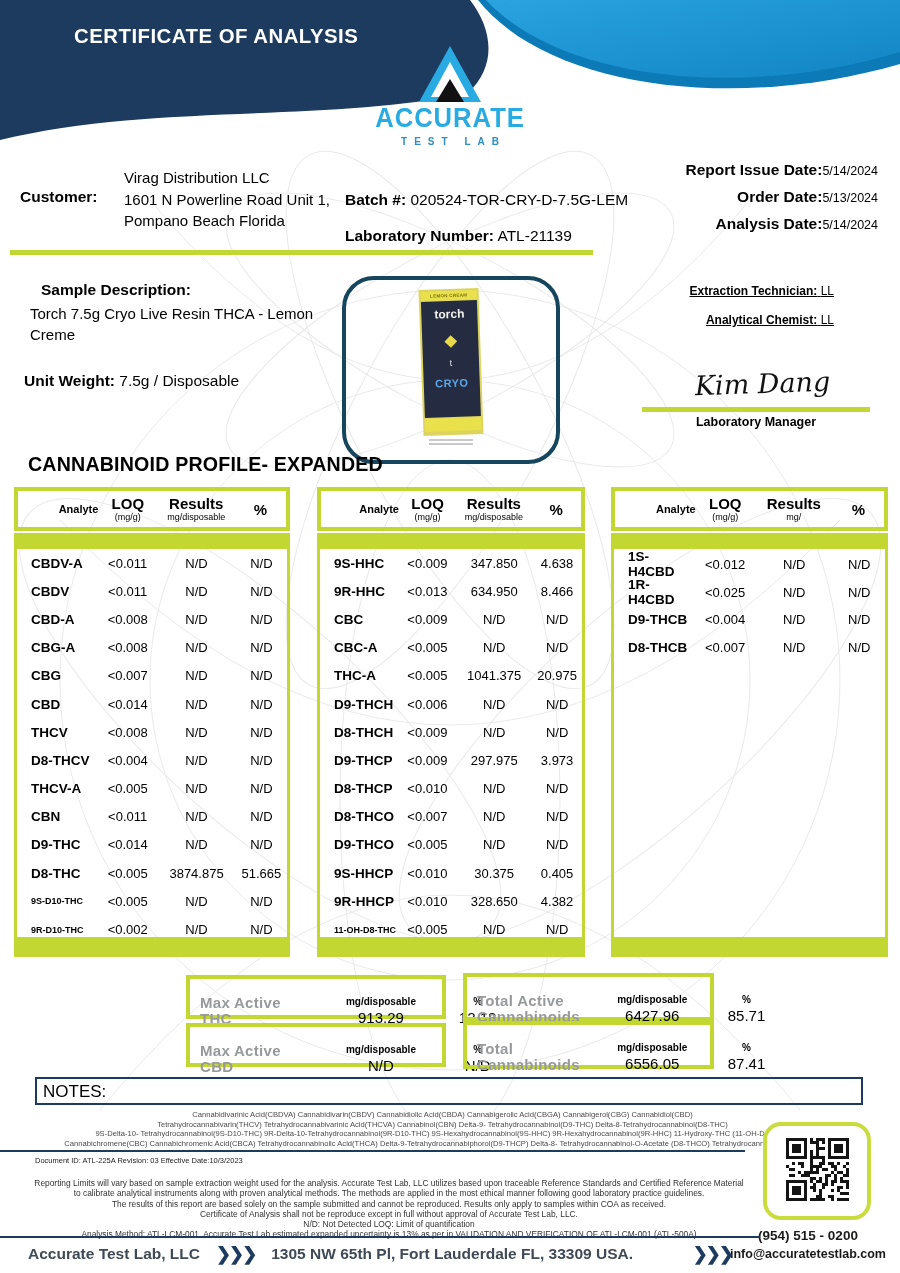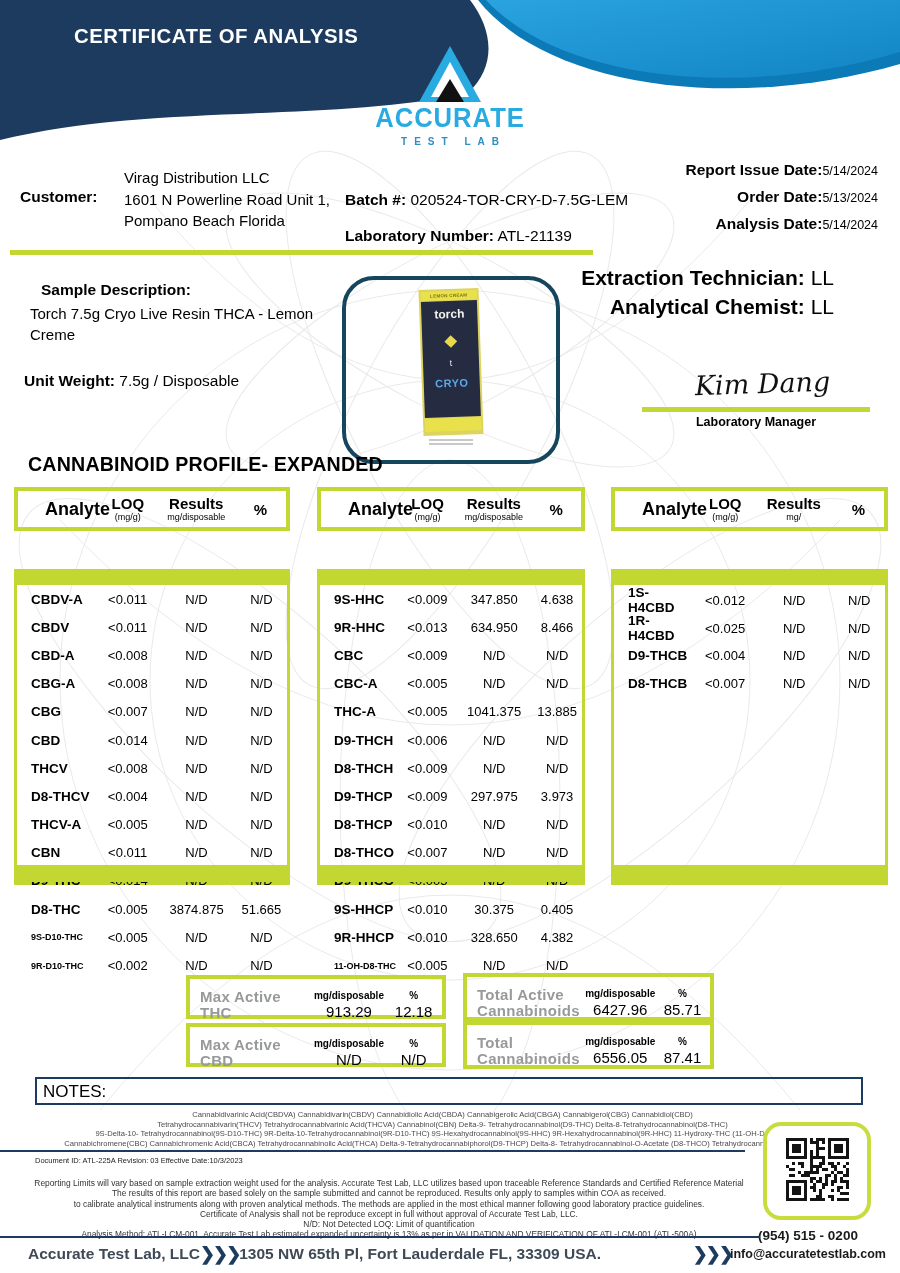--- a/index.html
+++ b/index.html
@@ -39,48 +39,48 @@
   .pkg-top{height:9px;background:#e9e14b;color:#7c6f10;font-size:4.5px;font-weight:bold;text-align:center;
            line-height:9px;letter-spacing:.3px;overflow:hidden;}
   .pkg-body{position:relative;height:116px;background:#252b40;margin:1px 0;text-align:center;}
   .pkg-brand{font-size:12px;font-weight:bold;color:#f4f4ee;padding-top:6px;}
   .pkg-diamond{width:9px;height:9px;background:#e8d84a;transform:rotate(45deg);margin:16px auto 12px;}
   .pkg-t{color:#e8e8e8;font-size:9px;}
   .pkg-cryo{margin-top:9px;font-size:11px;font-weight:bold;color:#5aa8e8;letter-spacing:.5px;}
   .pkg-bot{height:13px;background:#e9e14b;}
   .pkg-caption{position:absolute;left:50%;bottom:13px;transform:translateX(-50%);width:44px;}
   .pkg-caption div{height:2px;background:#c9c9c9;margin-bottom:2px;}
-  .tech-lines{right:66px;top:263px;text-align:right;font-size:21px;line-height:29px;white-space:nowrap;}
+  .tech-lines{right:66px;top:277px;text-align:right;font-size:12px;line-height:29px;white-space:nowrap;text-decoration:underline;}
   .sig-name{left:655px;top:368px;width:215px;text-align:center;font-family:"DejaVu Serif",serif;
             font-style:italic;font-size:27px;transform:rotate(-2deg);color:#111;}
   .sig-line{left:642px;top:407px;width:228px;height:5px;background:#c3d732;}
   .sig-title{left:642px;top:415px;width:228px;text-align:center;font-size:12.5px;font-weight:bold;}
 
   
   .section-title{left:28px;top:453px;font-size:20px;font-weight:bold;letter-spacing:.2px;transform:scaleX(.98);transform-origin:left;}
   .colA{left:14px;width:276px;}
   .colB{left:317px;width:268px;}
   .colC{left:611px;width:277px;}
   .thead{position:absolute;top:487px;height:44px;border:4px solid #c3d732;box-sizing:border-box;
          display:grid;grid-template-columns:30% 22% 29% 19%;align-items:center;background:transparent;z-index:2;}
-  .h-analyte{font-weight:bold;font-size:18px;padding-left:27px;text-align:right;}
+  .h-analyte{font-weight:bold;font-size:11px;padding-left:27px;text-align:right;}
   .h-col{text-align:center;font-weight:bold;font-size:15px;line-height:1;}
   .h-sub{font-size:9px;font-weight:normal;margin-top:2px;}
-  .tbody{position:absolute;top:569px;height:316px;border:3px solid #c3d732;box-sizing:border-box;z-index:2;}
+  .tbody{position:absolute;top:533px;height:424px;border:3px solid #c3d732;box-sizing:border-box;z-index:2;}
   .tbar-top{height:13px;background:#c3d732;}
   .tbar-bottom{position:absolute;bottom:0;left:0;right:0;height:17px;background:#c3d732;}
   .rows{position:absolute;top:13px;left:0;right:0;}
   .trow{display:grid;grid-template-columns:30% 22% 29% 19%;height:28.2px;align-items:center;}
   .tcell{font-size:13px;text-align:center;}
   .tcell.c0{text-align:left;padding-left:14px;font-weight:bold;font-size:13.5px;}
   .tcell.c0.small{font-size:9px;}
 
   
   .total-box{position:absolute;border:4px solid #c3d732;box-sizing:border-box;display:grid;
-             grid-template-columns:47% 33% 20%;align-items:center;padding:10px 4px;z-index:2;}
+             grid-template-columns:47% 33% 20%;align-items:center;padding:16px 4px;z-index:2;gap:32px;}
   .tb-a{left:186px;top:975px;width:260px;height:44px;}
   .tb-b{left:186px;top:1023px;width:260px;height:44px;}
   .tb-c{left:463px;top:973px;width:251px;height:48px;}
   .tb-d{left:463px;top:1021px;width:251px;height:48px;}
   .total-label{color:#97999b;font-weight:bold;font-size:15px;line-height:16px;letter-spacing:.3px;padding-left:6px;}
   .total-col .unit-head{font-size:10px;font-weight:bold;text-align:center;}
   .total-col .unit-val{font-size:15px;text-align:center;margin-top:2px;}
 
   
   .notes-box{left:35px;top:1077px;width:828px;height:28px;border:2px solid #1d3a5f;box-sizing:border-box;}
@@ -92,21 +92,21 @@
 
   
   .qr-box{left:763px;top:1122px;width:108px;height:98px;border:4px solid #c9dc3e;border-radius:18px;
           background:#fff;display:flex;align-items:center;justify-content:center;box-sizing:border-box;}
   .contact{left:716px;top:1228px;width:184px;text-align:center;color:#1a1a1a;}
   .phone{font-weight:bold;font-size:13.5px;text-align:center;}
   .email{font-weight:bold;font-size:12.5px;margin-top:4px;}
 
   
   .footer-line{left:0;top:1236px;width:760px;height:2px;background:#1d3a5f;}
-  .footer{left:28px;top:1243px;width:704px;display:flex;align-items:center;
+  .footer{left:28px;top:1243px;width:704px;display:flex;align-items:center;gap:16px;
           font-size:15.5px;font-weight:bold;color:#3f4a56;white-space:nowrap;}
   .chev{color:#1d3a5f;font-size:18px;font-weight:bold;letter-spacing:-2px;}
   .chev.last{margin-left:auto;}
 </style>
 </head>
 <body>
 
 <div class="page">
 
   <svg class="bg-art" width="900" height="1273" xmlns="http://www.w3.org/2000/svg">
@@ -360,21 +360,21 @@
         <div class="trow">
           <div class="tcell c0">CBC-A</div>
           <div class="tcell c1">&lt;0.005</div>
           <div class="tcell c2">N/D</div>
           <div class="tcell c3">N/D</div>
         </div>
         <div class="trow">
           <div class="tcell c0">THC-A</div>
           <div class="tcell c1">&lt;0.005</div>
           <div class="tcell c2">1041.375</div>
-          <div class="tcell c3">13.885</div>
+          <div class="tcell c3">20.975</div>
         </div>
         <div class="trow">
           <div class="tcell c0">D9-THCH</div>
           <div class="tcell c1">&lt;0.006</div>
           <div class="tcell c2">N/D</div>
           <div class="tcell c3">N/D</div>
         </div>
         <div class="trow">
           <div class="tcell c0">D8-THCH</div>
           <div class="tcell c1">&lt;0.009</div>
@@ -518,22 +518,22 @@
   <div class="layer abbrev">
       <div class="abbrev-line">Cannabidivarinic Acid(CBDVA)  Cannabidivarin(CBDV)  Cannabidiolic Acid(CBDA)  Cannabigerolic Acid(CBGA)  Cannabigerol(CBG) Cannabidiol(CBD)</div>
       <div class="abbrev-line">Tetrahydrocannabivarin(THCV)  Tetrahydrocannabivarinic Acid(THCVA)  Cannabinol(CBN)  Delta-9- Tetrahydrocannabinol(D9-THC)  Delta-8-Tetrahydrocannabinol(D8-THC)</div>
       <div class="abbrev-line">9S-Delta-10- Tetrahydrocannabinol(9S-D10-THC)  9R-Delta-10-Tetrahydrocannabinol(9R-D10-THC)  9S-Hexahydrocannabinol(9S-HHC)  9R-Hexahydrocannabinol(9R-HHC)  11-Hydroxy-THC (11-OH-D8-THC)</div>
       <div class="abbrev-line">Cannabichromene(CBC)  Cannabichromenic Acid(CBCA)  Tetrahydrocannabinolic Acid(THCA)  Delta-9-Tetrahydrocannabiphorol(D9-THCP) Delta-8- Tetrahydrocannabinol-O-Acetate (D8-THCO) Tetrahydrocannabihexol (THCH)</div>
     </div>
   <div class="layer meta-line"></div>
   <div class="layer doc-meta">Document ID: ATL-225A    Revision: 03     Effective Date:10/3/2023</div>
   <div class="layer disclaimer">
       <div class="disc-line">Reporting Limits will vary based on sample extraction weight used for the analysis. Accurate Test Lab, LLC utilizes based upon traceable Reference Standards and Certified Reference Material</div>
+      <div class="disc-line">to calibrate analytical instruments along with proven analytical methods. The methods are applied in the most ethical manner following good laboratory practice guidelines.</div>
       <div class="disc-line">The results of this report are based solely on the sample submitted and cannot be reproduced. Results only apply to samples within COA as received.</div>
-      <div class="disc-line">to calibrate analytical instruments along with proven analytical methods. The methods are applied in the most ethical manner following good laboratory practice guidelines.</div>
       <div class="disc-line">Certificate of Analysis shall not be reproduce except in full without approval of Accurate Test Lab, LLC.</div>
       <div class="disc-line">N/D: Not Detected    LOQ: Limit of quantification</div>
       <div class="disc-line">Analysis Method: ATL-LCM-001.    Accurate Test Lab estimated expanded uncertainty is 13% as per in VALIDATION AND VERIFICATION OF ATL-LCM-001 (ATL-500A)</div>
     </div>
 
   <div class="layer qr-box">
     <div><svg xmlns="http://www.w3.org/2000/svg" width="63" height="63">
           <g fill="#141414">
             <rect x="0" y="0" width="3" height="3"></rect>
             <rect x="3" y="0" width="3" height="3"></rect>

